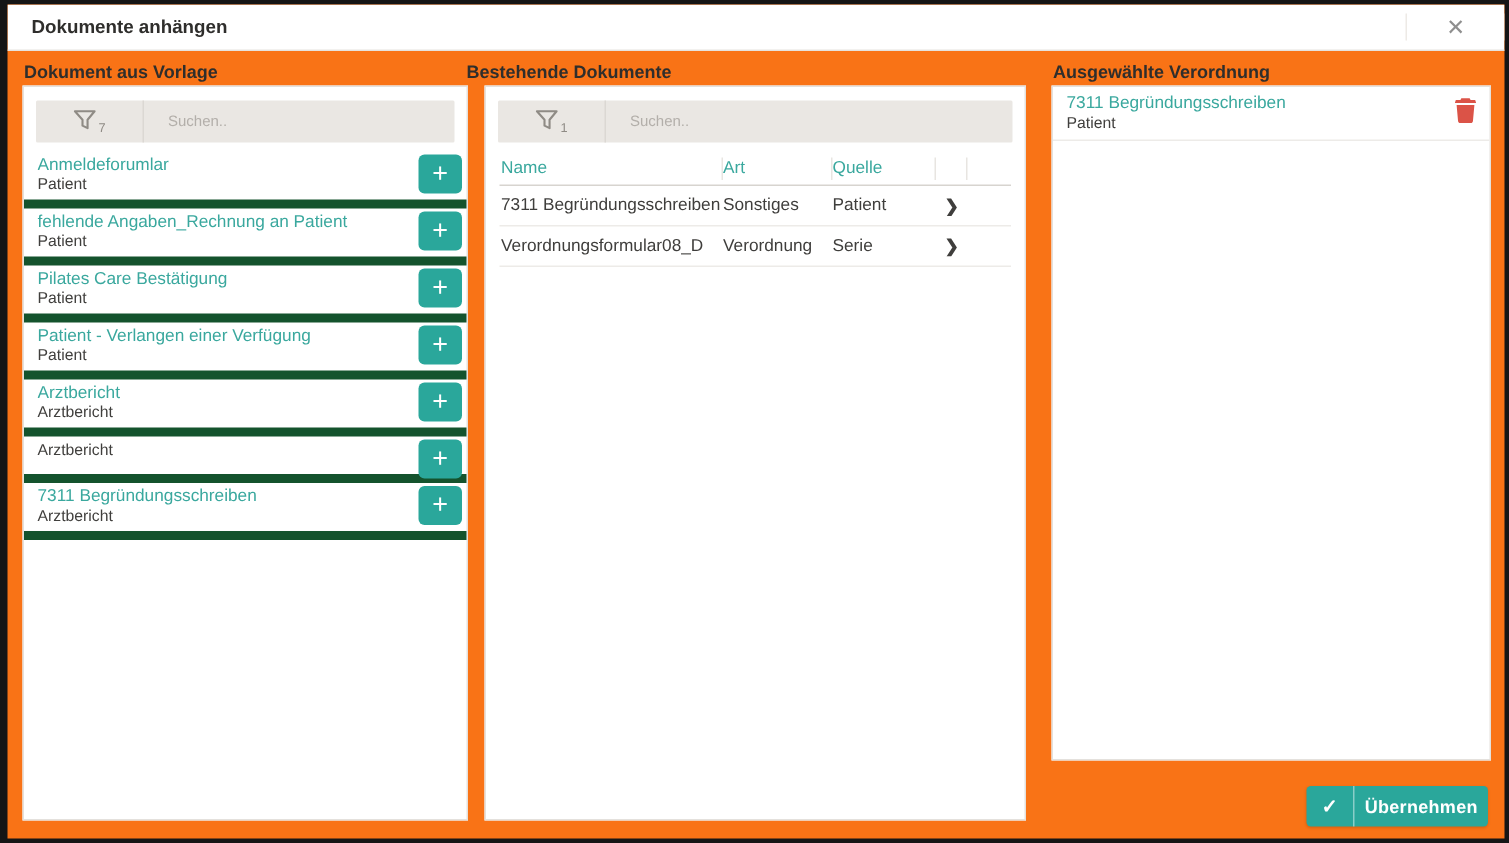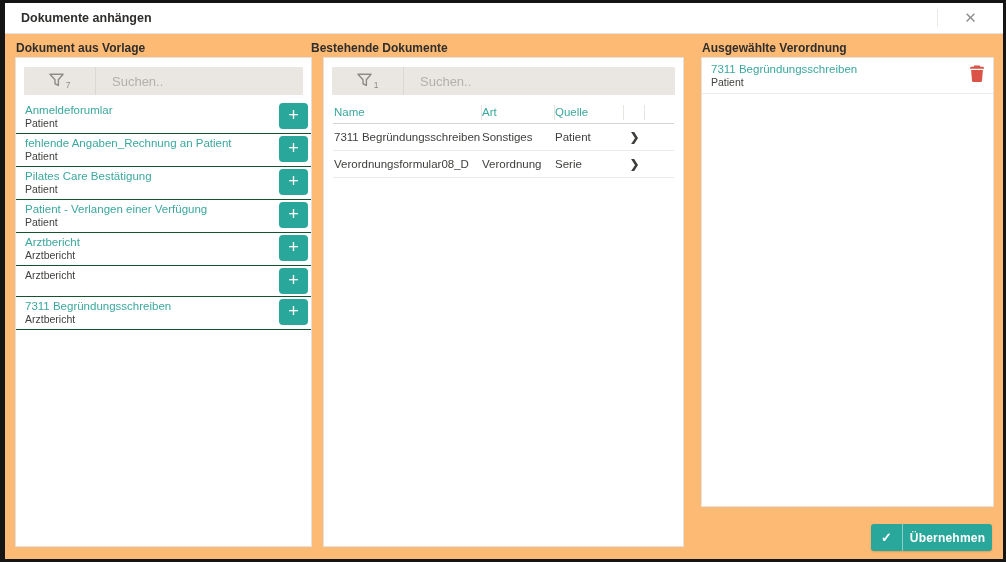--- a/index.html
+++ b/index.html
@@ -1,20 +1,20 @@
 <!DOCTYPE html>
 <html><head>
 <meta charset="utf-8">
 <style>
   * { margin:0; padding:0; box-sizing:border-box; }
   html,body { width:1006px; height:562px; font-family:"Liberation Sans", sans-serif; }
   .frame {
     width:1006px; height:562px;
     border:3px solid #151515; border-left-width:5px;
-    background:#fdba74; position:relative; overflow:hidden;
+    background:#f97316; position:relative; overflow:hidden;
   }
   
   .titlebar {
     height:31px; background:#ffffff; border-bottom:1px solid #e6e3df;
     display:flex; align-items:center;
   }
   .titlebar .title { padding-left:16px; font-size:12.5px; font-weight:bold; color:#2f2e2c; }
   .closebtn {
     margin-left:auto; width:66px; height:100%；
     height:100%; border-left:1px solid #edeae6;
@@ -38,27 +38,27 @@
     display:flex; align-items:stretch; border-radius:1px;
   }
   .filterbtn {
     width:72px; display:flex; align-items:center; justify-content:center;
     border:none; border-right:1px solid #dbd8d3; background:transparent; cursor:pointer;
   }
   .filtercount { font-size:8.5px; color:#8f8b85; margin-left:2px; margin-top:8px; }
   .searchinput {
     flex:1; border:none; background:transparent; outline:none;
     font-family:"Liberation Sans", sans-serif;
-    font-size:13px; color:#5a5753; padding-left:16px;
+    font-size:10px; color:#5a5753; padding-left:16px;
   }
   .searchinput::placeholder { color:#b3afaa; }
   
   .tlist { margin-top:2px; }
   .trow {
-    position:relative; min-height:31px; border-bottom:1px solid #14532d;
+    position:relative; min-height:31px; border-bottom:6px solid #14532d;
     padding:3px 40px 3px 9px;
   }
   .trow .tit { font-size:11.5px; color:#3aa89e; line-height:13px; white-space:nowrap; overflow:hidden; }
   .trow .sub { font-size:10.5px; color:#403f3d; line-height:13px; }
   .addbtn {
     position:absolute; right:3px; top:2px; width:29px; height:26px;
     background:#2aa79b; border:none; border-radius:4px; cursor:pointer;
     color:#ffffff; display:flex; align-items:center; justify-content:center;
   }
   .addbtn span { font-size:18px; line-height:18px; font-weight:400; margin-top:-2px; }

